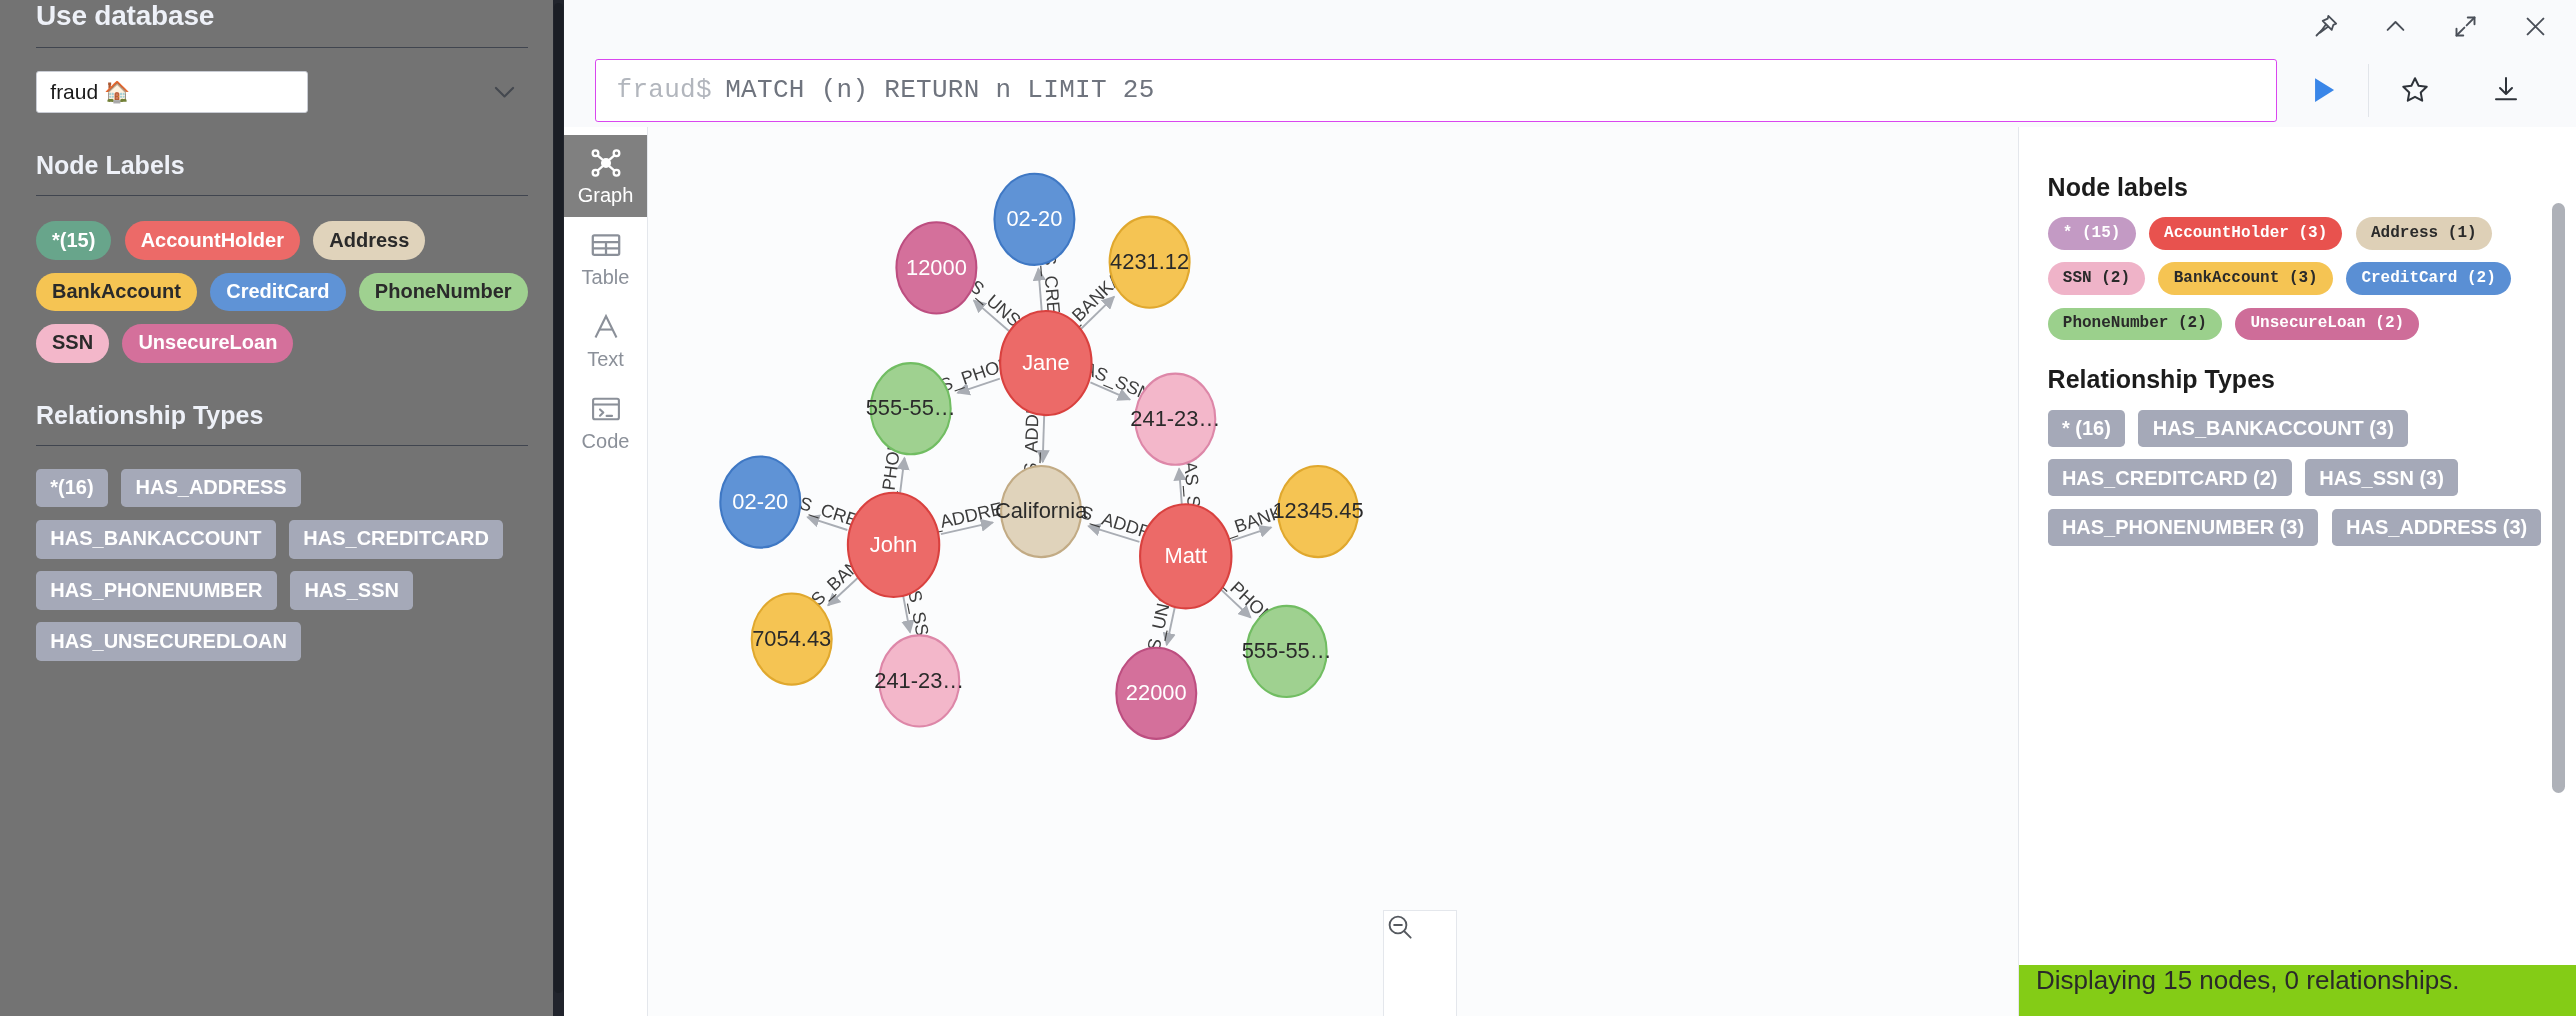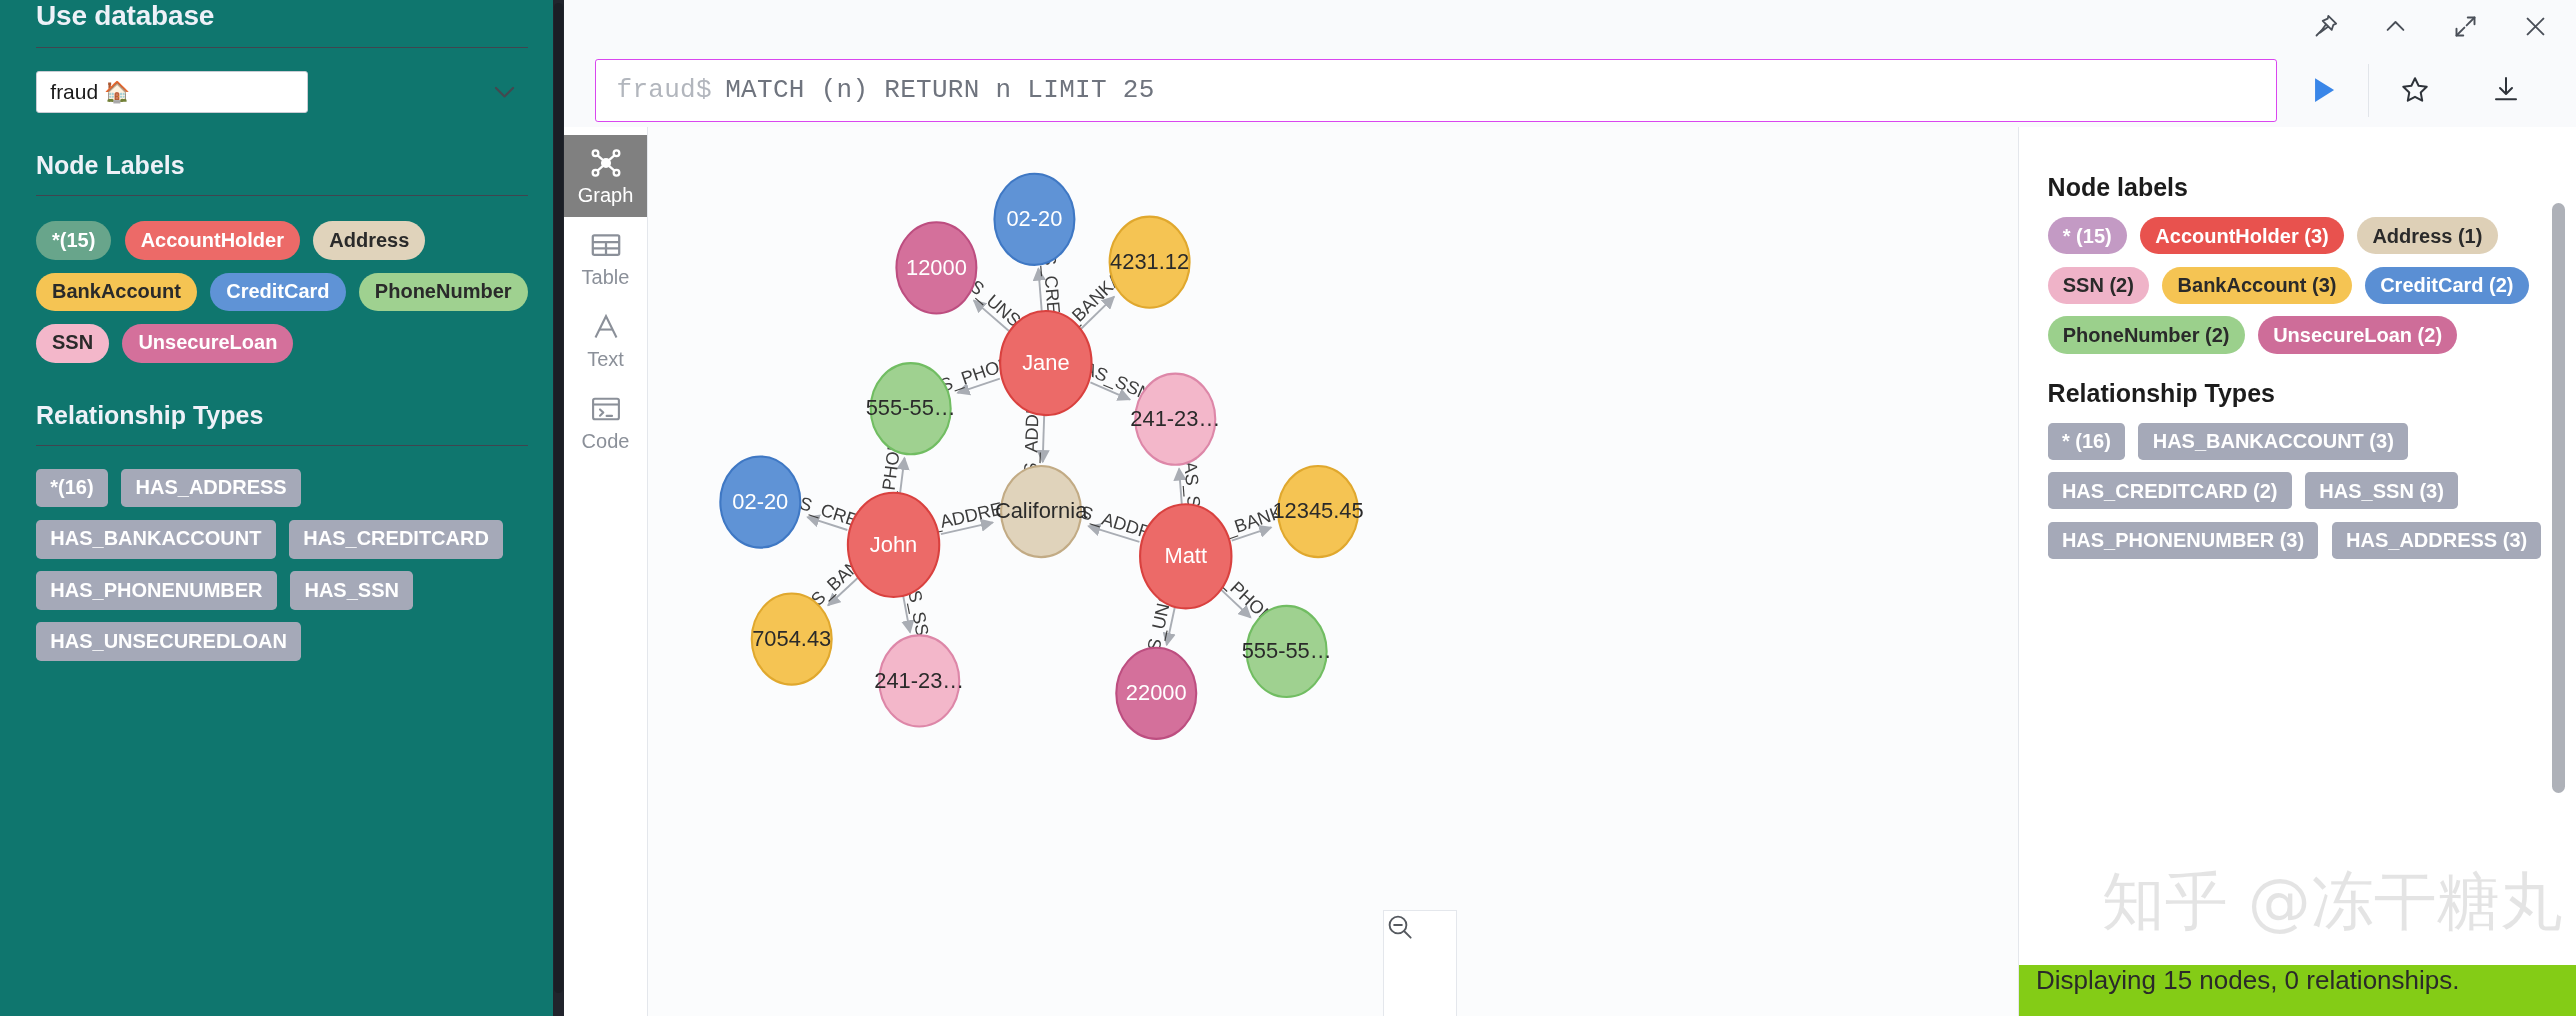--- a/index.html
+++ b/index.html
@@ -7,21 +7,21 @@
     width: 2576px; height: 1017px;
     overflow: hidden;
     font-family: "Liberation Sans", sans-serif;
     background: #ffffff;
   }
   #app { position: relative; width: 2576px; height: 1017px; display: flex; }
 
   
   #sidebar {
     width: 564px; height: 1017px;
-    background: #0f766e;
+    background: #737373;
     position: relative;
     flex: 0 0 564px;
     padding: 0 36px;
     overflow: hidden;
   }
   #sidebar-scroll-track {
     position: absolute; right: 0; top: 0; width: 11.4px; height: 1017px;
     background: #21242c;
   }
   #sidebar-scroll-thumb {
@@ -141,21 +141,21 @@
     padding: 21px 28.6px 0 28.6px; position: relative; overflow: hidden;
   }
   #ov-head { display: flex; align-items: center; justify-content: space-between; }
   #ov-title { font-size: 30.5px; color: #1c1c1c; }
   #ov-scroll-track { position: absolute; right: 11.4px; top: 76px; width: 12.4px; height: 838px; }
   #ov-scroll-thumb { width: 12.4px; height: 590px; background: #aeb1b8; border-radius: 6.7px; }
   .ov-section-title { font-size: 25px; font-weight: bold; color: #1c1c1c; margin-top: 25px; }
   .ovchips { display: flex; flex-wrap: wrap; gap: 12.4px 13.3px; margin-top: 15.2px; }
   .ovchip {
     border-radius: 95px; padding: 7.6px 15.2px;
-    font-size: 20px; font-weight: bold; line-height: 1.1; white-space: nowrap;
+    font-size: 16px; font-weight: bold; line-height: 1.1; white-space: nowrap; font-family: Liberation Mono, monospace;
   }
   .ovrchips { display: flex; flex-wrap: wrap; gap: 12.4px 13.3px; margin-top: 15.2px; }
   .ovrchip {
     background: #a5a9b8; color: #ffffff; border-radius: 4.8px;
     padding: 7.6px 14.3px; font-size: 20px; font-weight: bold;
     line-height: 1.1; white-space: nowrap;
   }
   #status-bar {
     position: absolute; left: 0; bottom: 0; width: 100%;
     padding: 0 0 21px 17px; font-size: 26px; color: #2a2a2a;
@@ -449,20 +449,19 @@
             <div class="ovrchip">HAS_CREDITCARD (2)</div>
             <div class="ovrchip">HAS_SSN (3)</div>
             <div class="ovrchip">HAS_PHONENUMBER (3)</div>
             <div class="ovrchip">HAS_ADDRESS (3)</div>
           </div>
 
         <div id="ov-scroll-track">
           <div id="ov-scroll-thumb"></div>
         </div>
 
-        <div id="watermark">知乎 @冻干糖丸</div>
         <div id="status-bar">Displaying 15 nodes, 0 relationships.</div>
       </aside>
 
     </div>
   </section>
 </div>
 
 
 </body></html>

